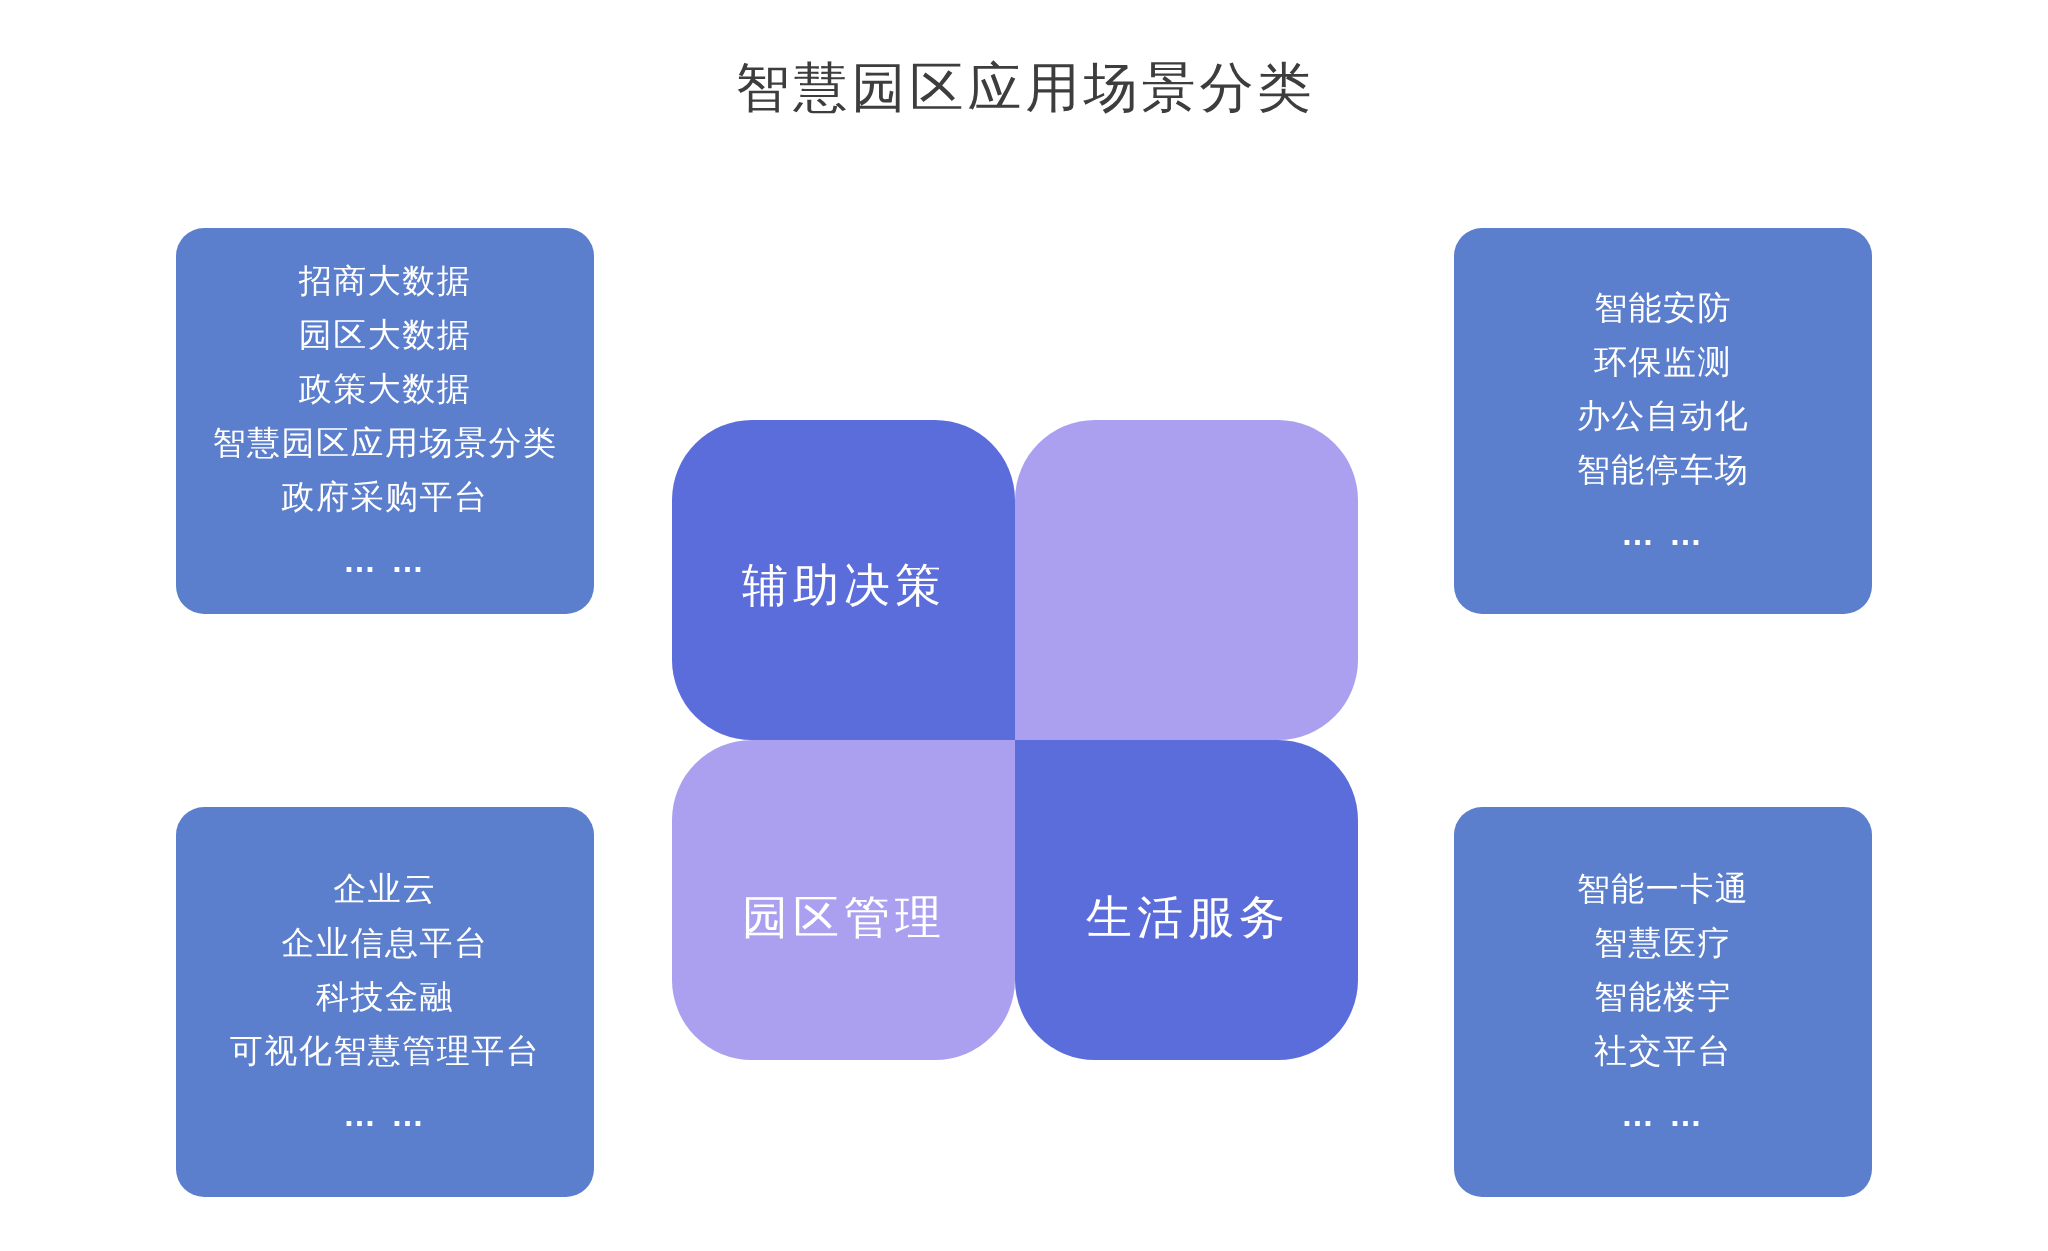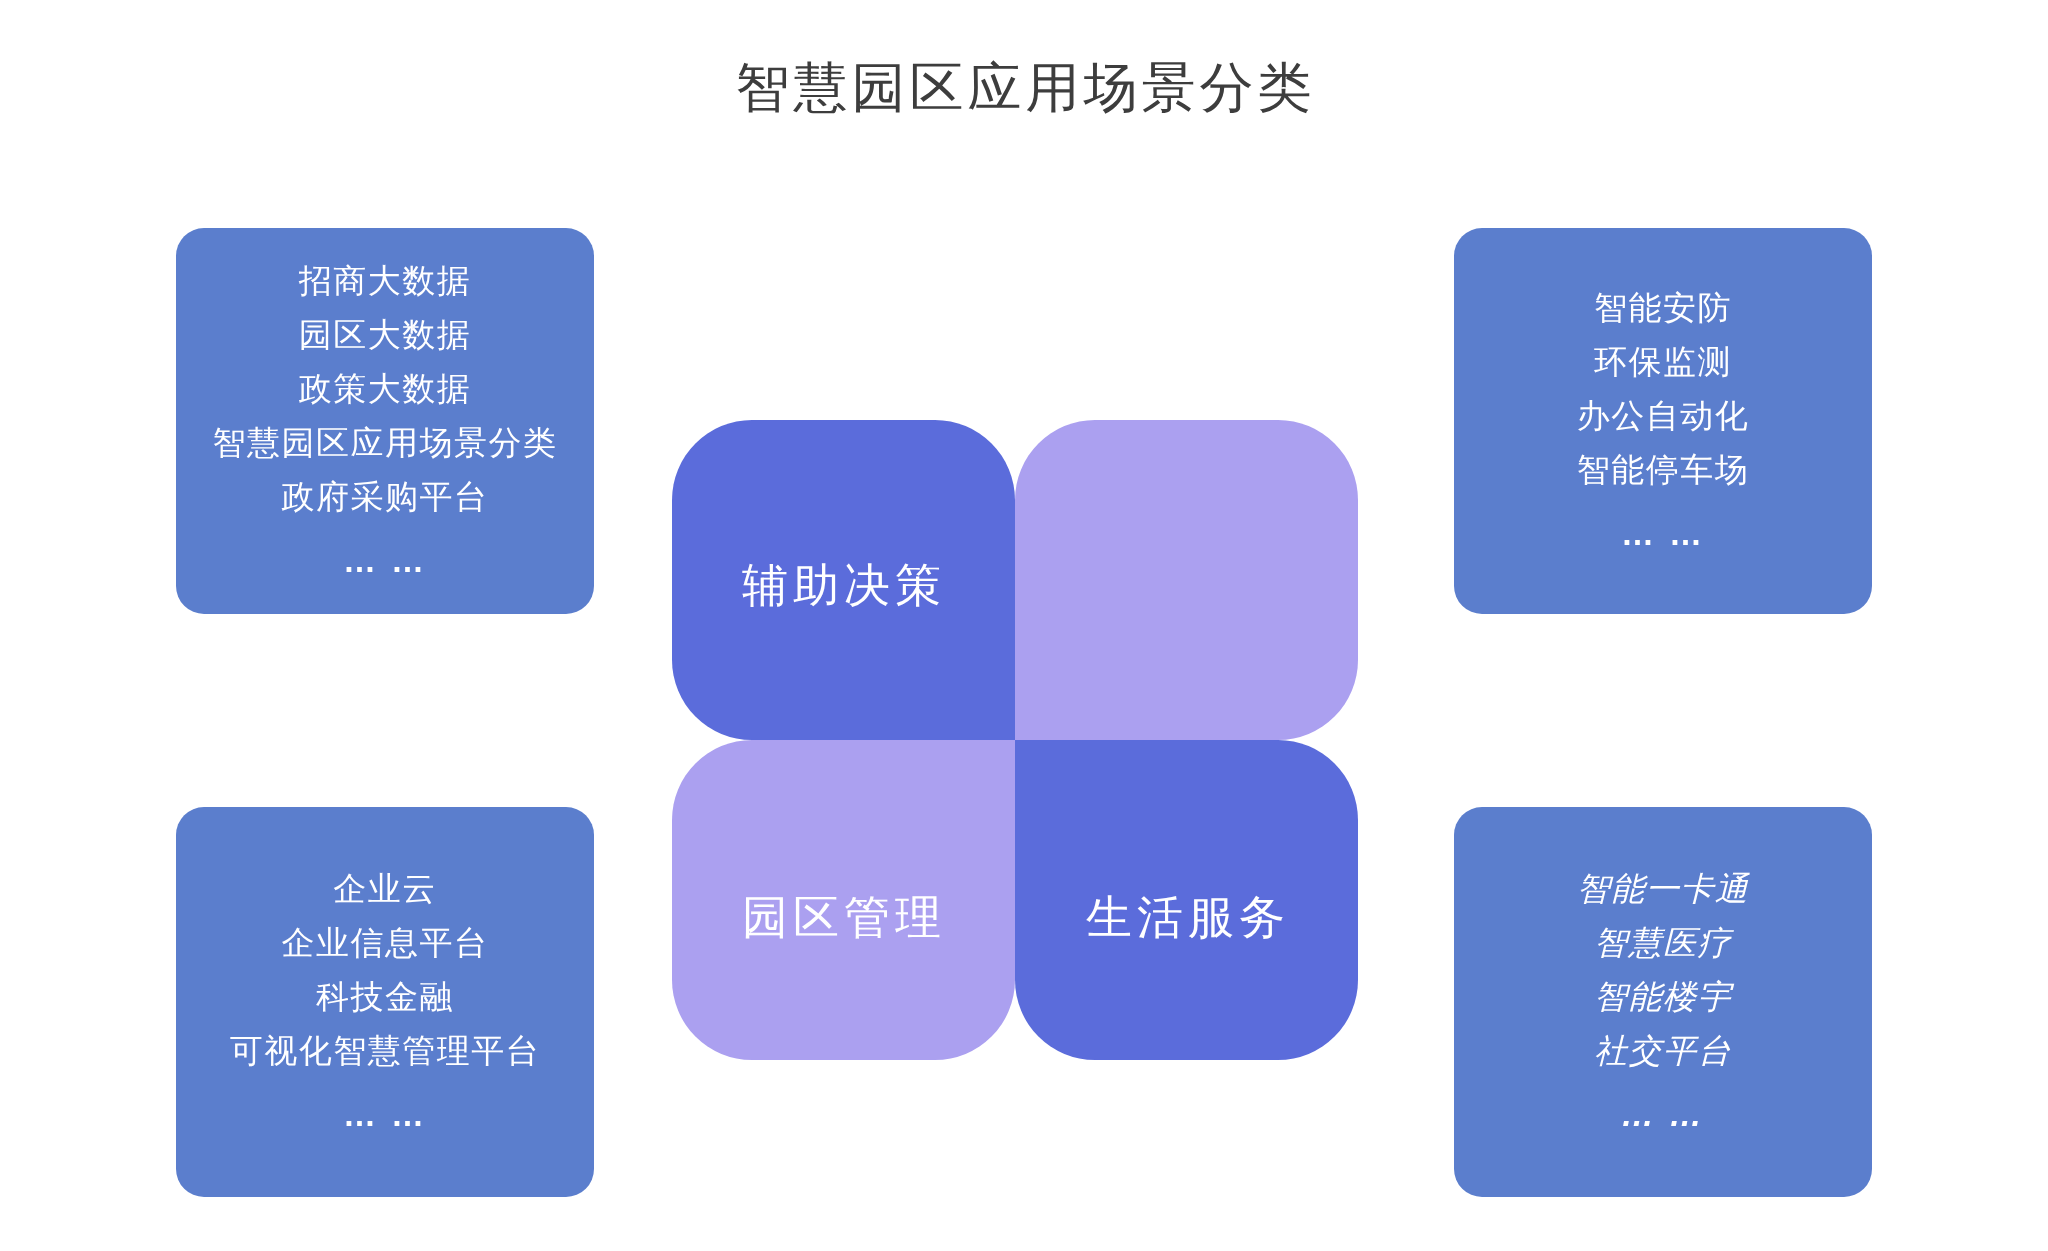--- a/index.html
+++ b/index.html
@@ -47,21 +47,21 @@
     white-space:nowrap;
   }
   .box-item.dots{
     margin-top:10px;
     letter-spacing:3px;
     font-weight:700;
   }
   #box-tl{left:176px;top:228px;height:386px;text-align:right;}
   #box-tr{left:1454px;top:228px;height:386px;}
   #box-bl{left:176px;top:807px;height:390px;}
-  #box-br{left:1454px;top:807px;height:390px;font-style:italic;}
+  #box-br{left:1454px;top:807px;height:390px;}
 
   #flower{
     position:absolute;
     left:672px;
     top:420px;
   }
   .petal-dark{fill:var(--petal-dark);}
   .petal-light{fill:var(--petal-light);}
 
   .petal-label{

